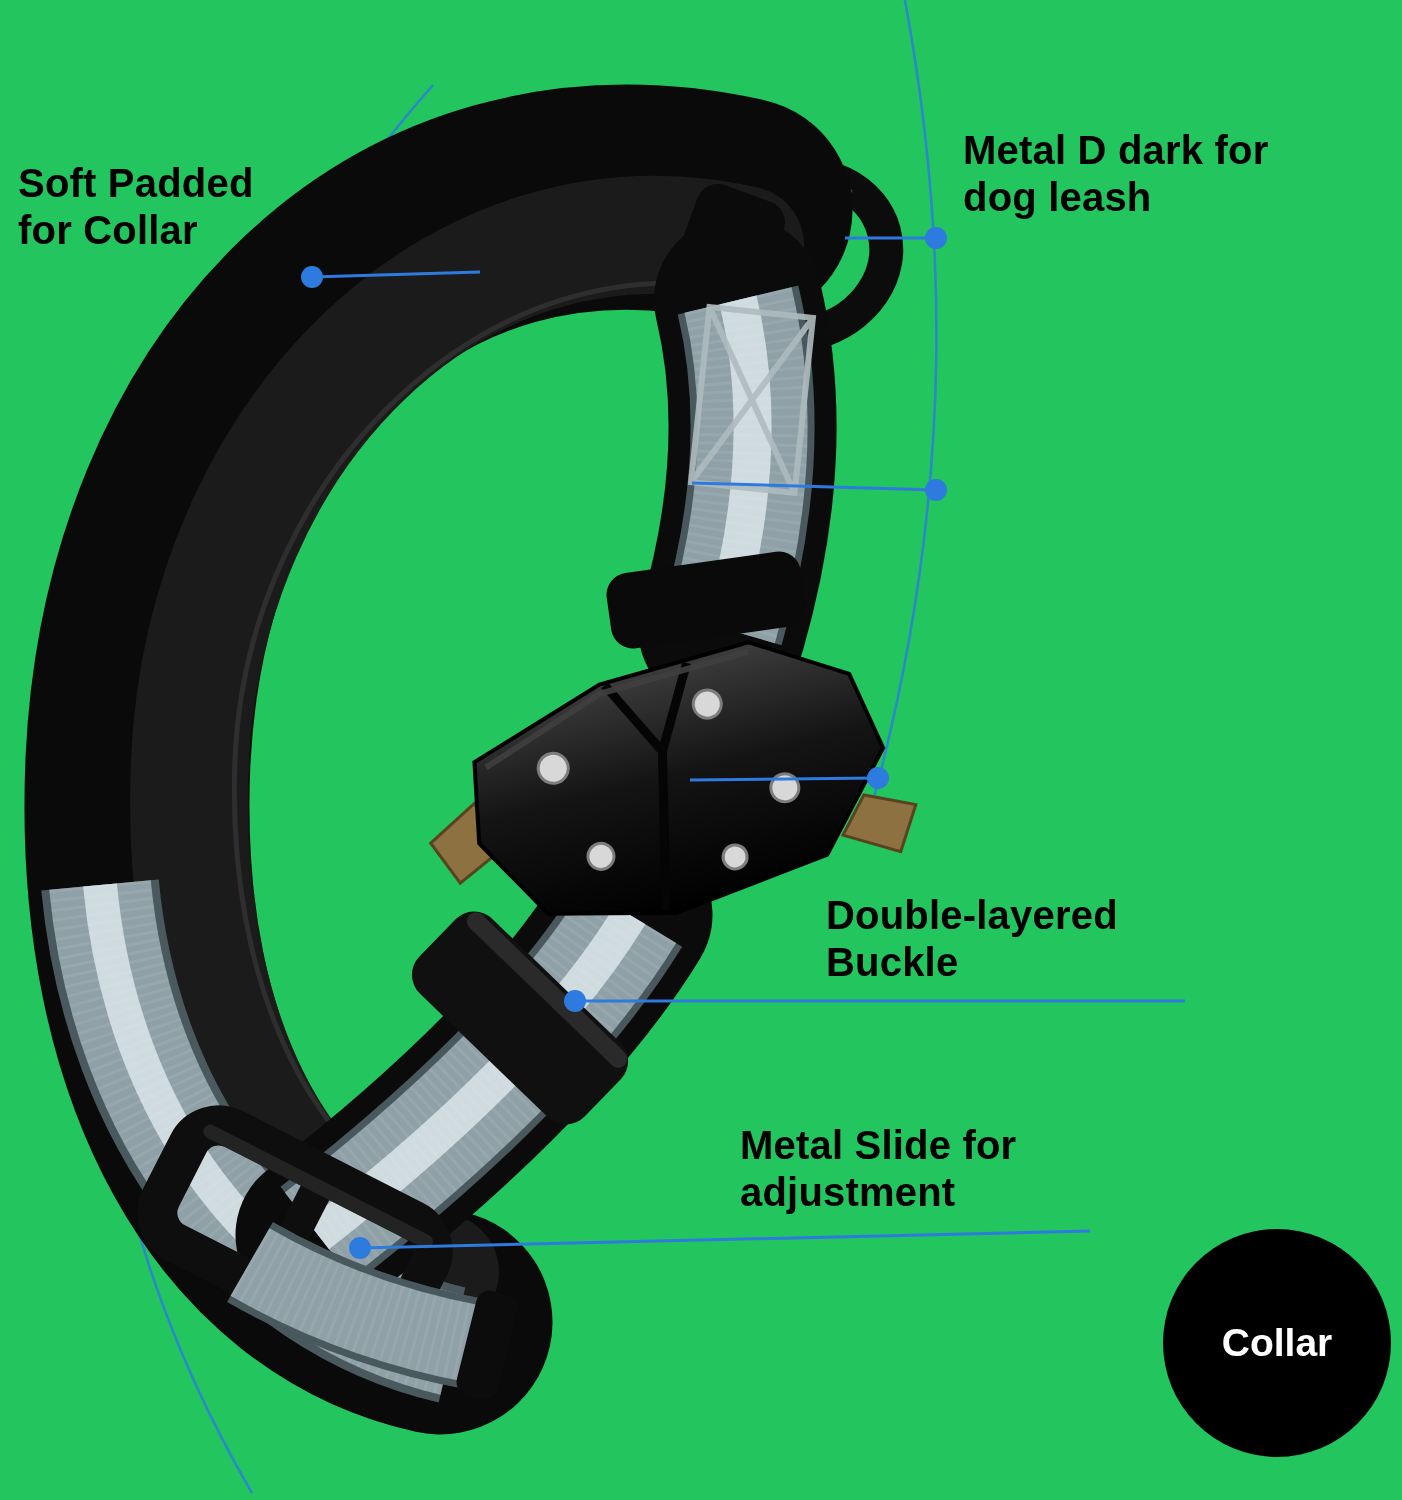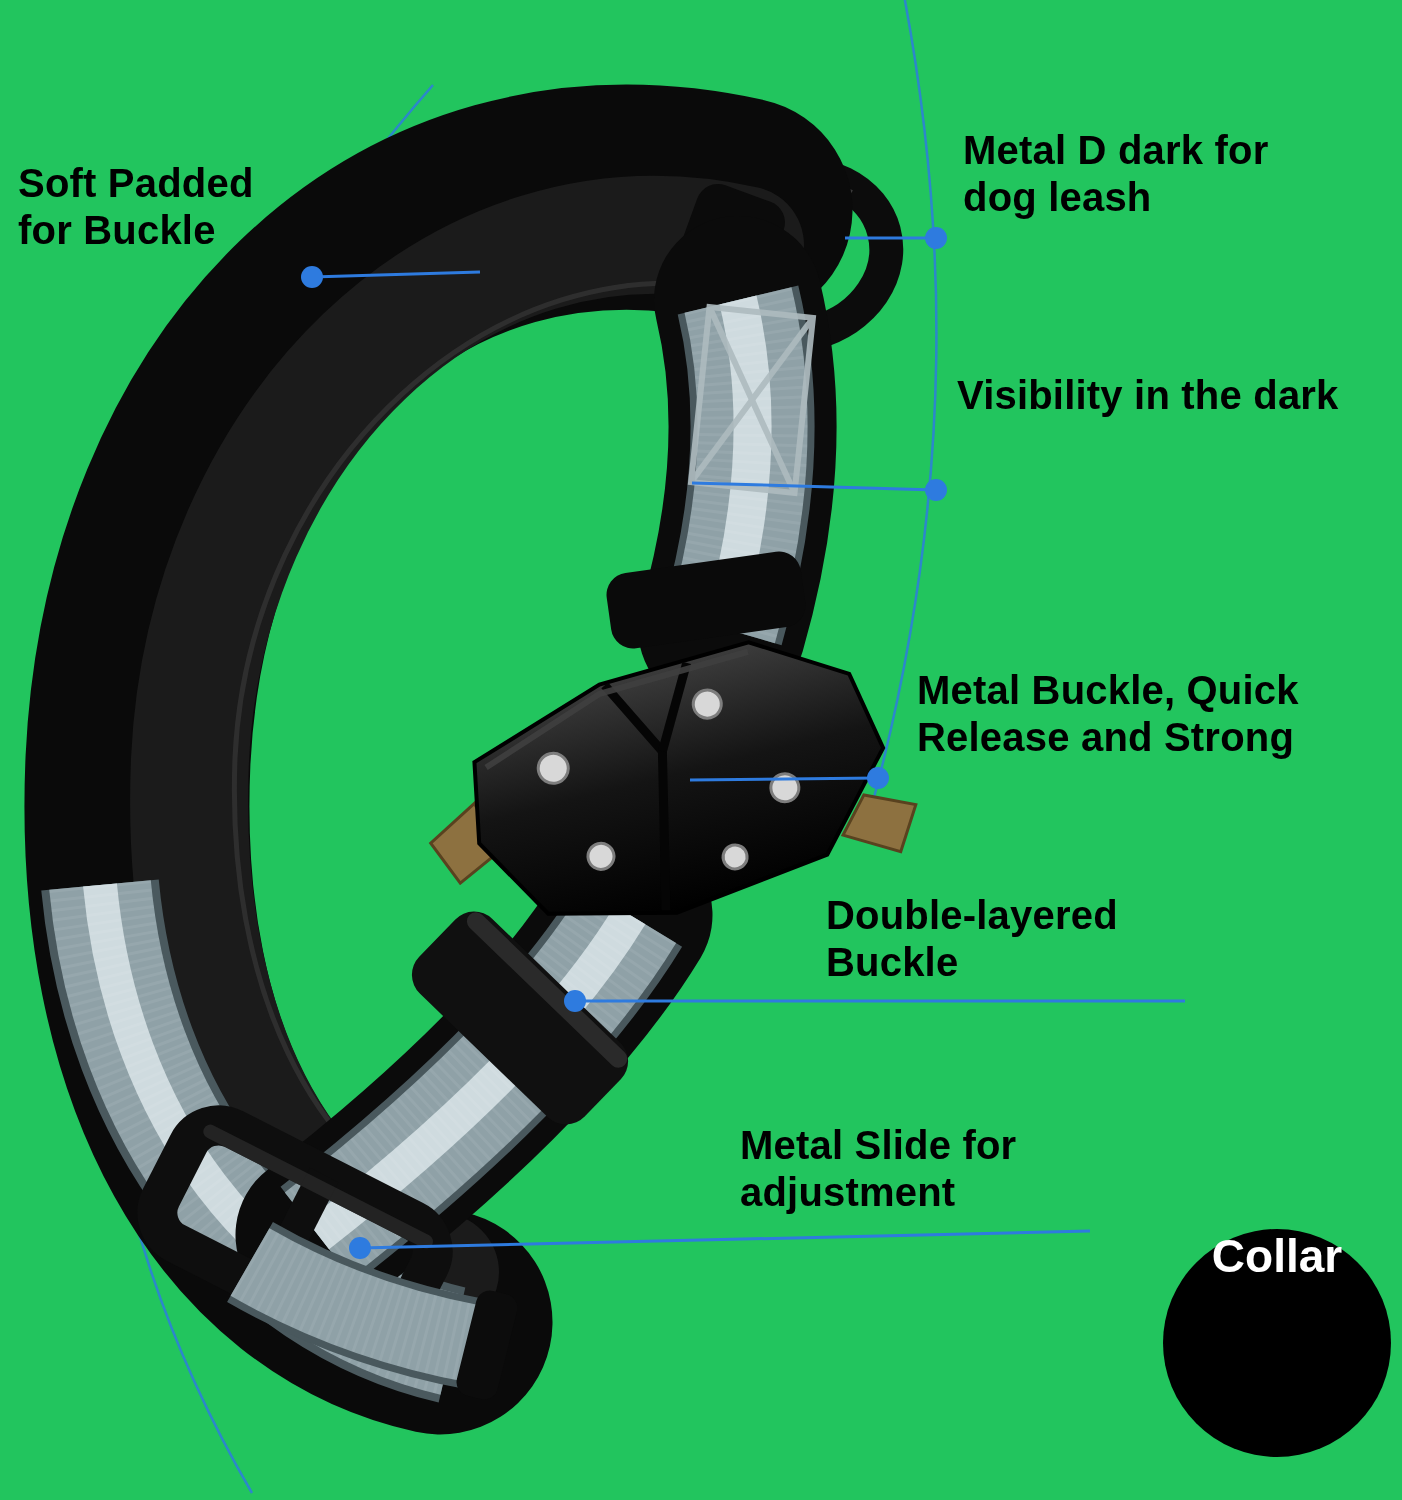--- a/index.html
+++ b/index.html
@@ -10,22 +10,22 @@
   }
   .art{position:absolute;left:0;top:0;width:1402px;height:1500px;}
   .callout{
     position:absolute;z-index:5;color:#000;
     font-weight:700;font-size:40px;line-height:1.18;white-space:nowrap;
     letter-spacing:0.2px;
   }
   .badge{
     position:absolute;z-index:6;left:1163px;top:1229px;width:228px;height:228px;
     border-radius:50%;background:#000;color:#fff;
-    display:flex;justify-content:center;
-    font-weight:700;font-size:46px;
+    display:flex;align-items:center;justify-content:center;
+    font-weight:700;font-size:39px;
   }
 </style>
 </head>
 <body>
 
 <div class="stage">
 
   <svg class="art" viewBox="0 0 1402 1500">
     <defs>
       <linearGradient id="buckleGrad" x1="0" y1="0" x2="0" y2="1">
@@ -151,36 +151,31 @@
       <circle cx="936" cy="238" r="11"></circle>
       <circle cx="936" cy="490" r="11"></circle>
       <circle cx="878" cy="778" r="11"></circle>
       <circle cx="575" cy="1001" r="11"></circle>
       <circle cx="360" cy="1248" r="11"></circle>
     </g>
   </svg>
 
   <div class="callout" style="left:18px;top:160px">
     <div>Soft Padded</div>
-    <div>for Buckle</div>
+    <div>for Collar</div>
   </div>
 
   <div class="callout" style="left:963px;top:127px">
     <div>Metal D dark for</div>
     <div>dog leash</div>
   </div>
 
   <div class="callout" style="left:957px;top:372px">
-    <div>Visibility in the dark</div>
   </div>
 
-  <div class="callout" style="left:917px;top:667px">
-    <div>Metal Buckle, Quick</div>
-    <div>Release and Strong</div>
-  </div>
 
   <div class="callout" style="left:826px;top:892px">
     <div>Double-layered</div>
     <div>Buckle</div>
   </div>
 
   <div class="callout" style="left:740px;top:1122px">
     <div>Metal Slide for</div>
     <div>adjustment</div>
   </div>

